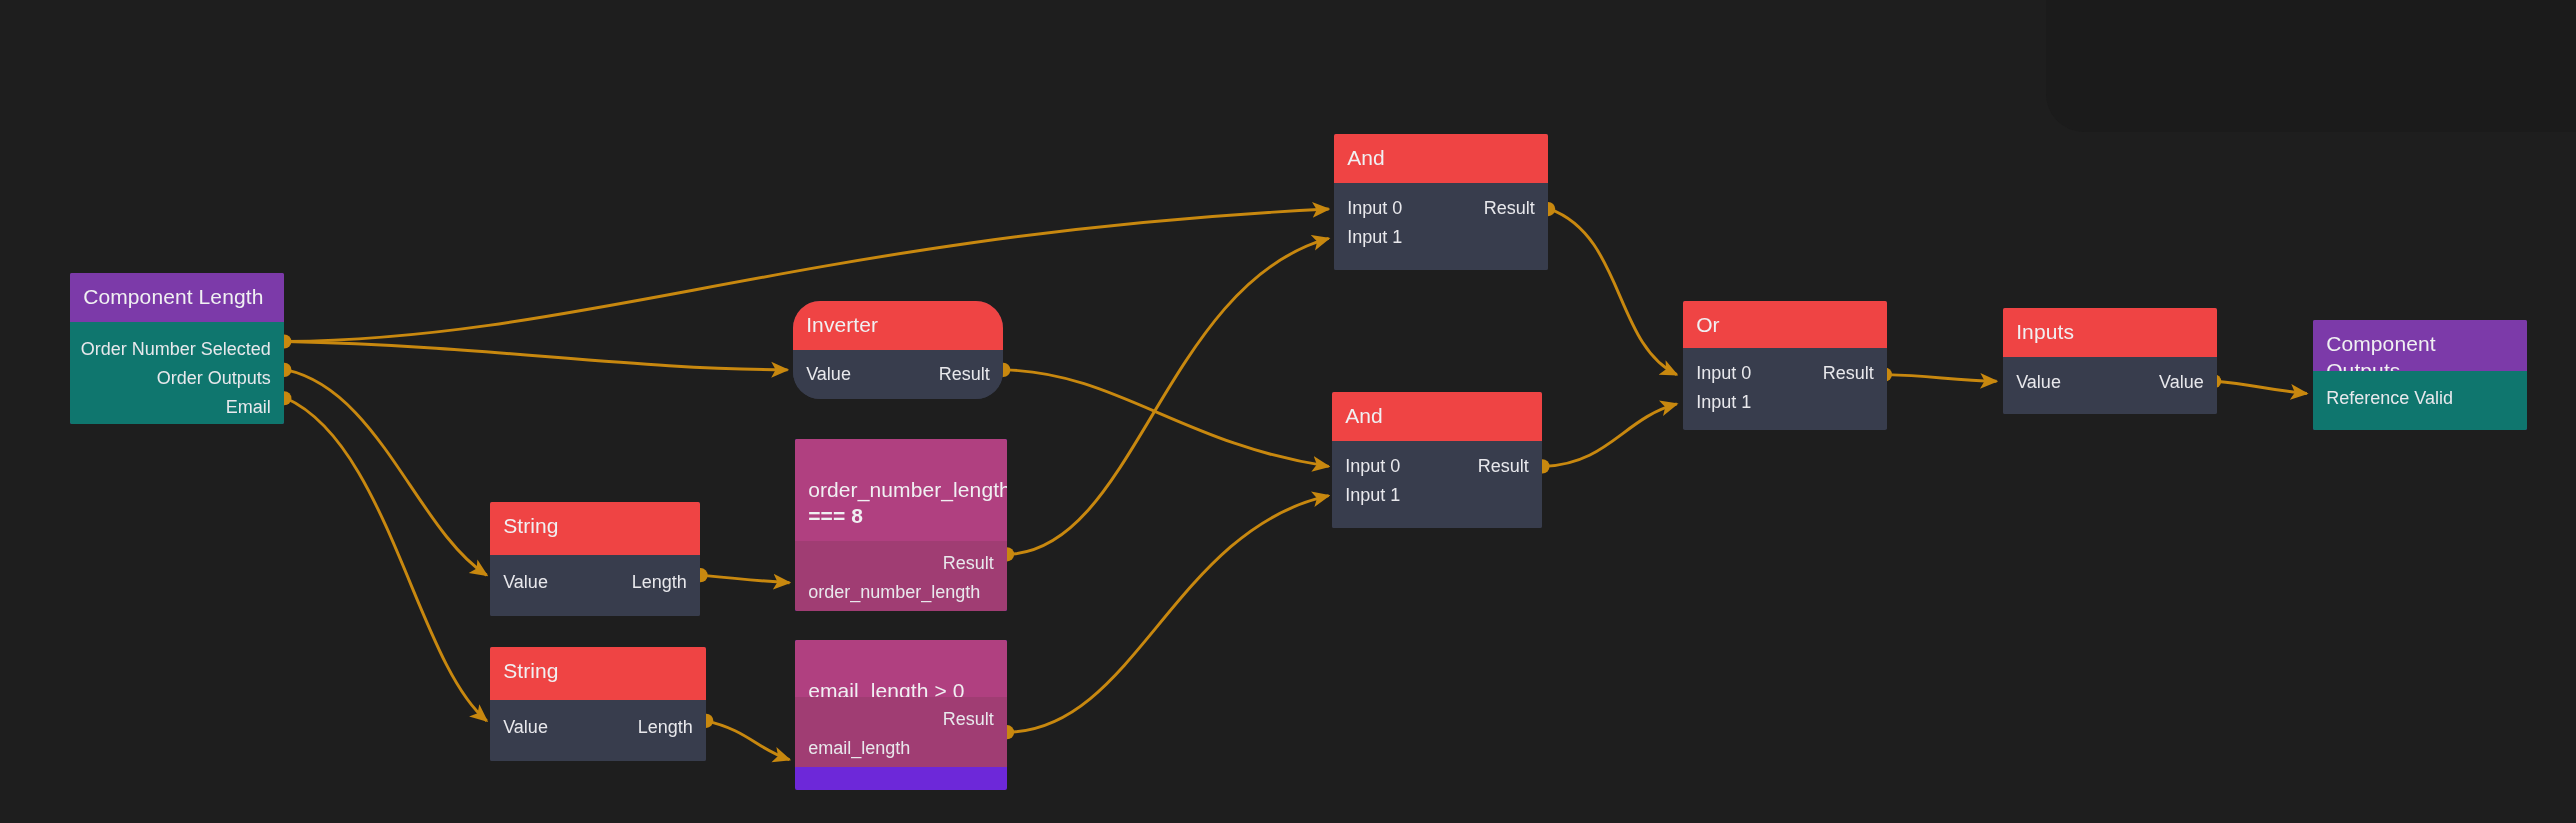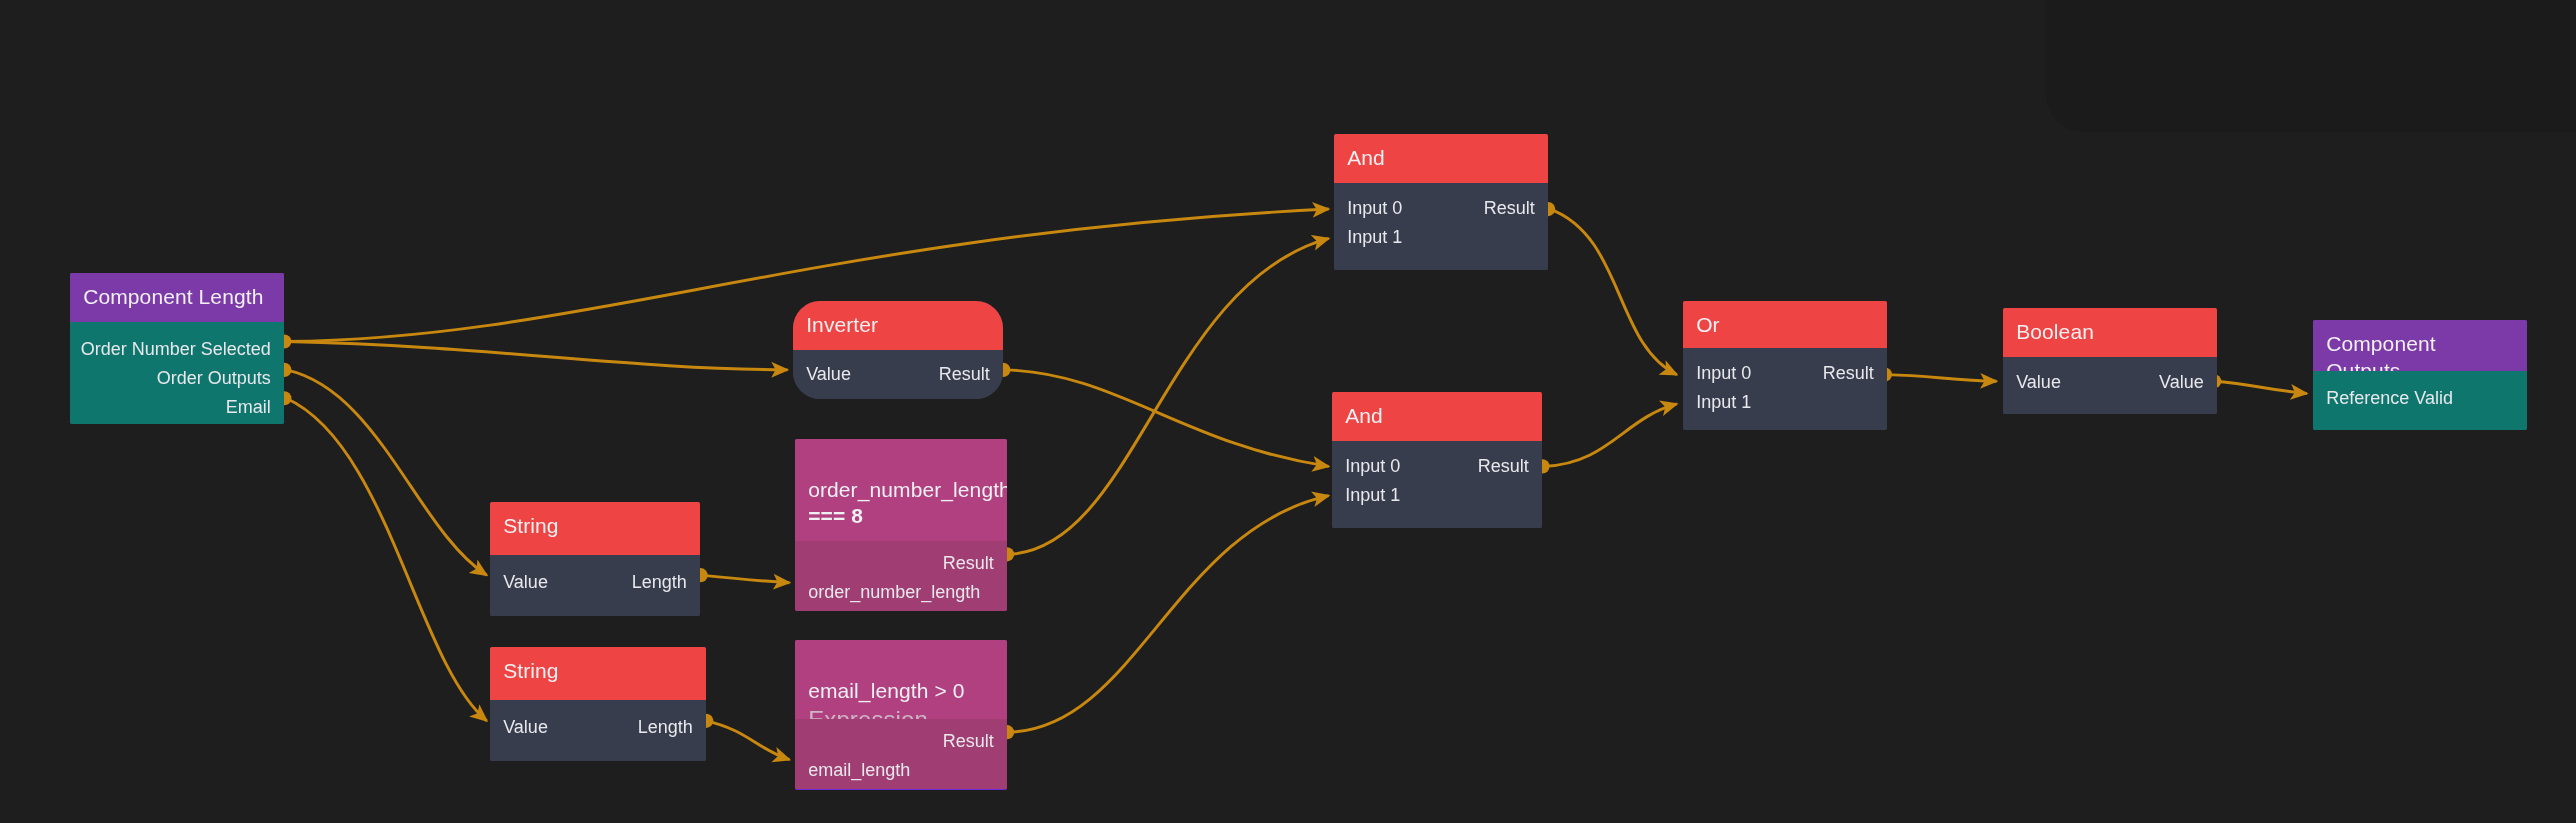--- a/index.html
+++ b/index.html
@@ -209,21 +209,21 @@
       <div class="port-row only-out">
         <span class="port-label-out">Result</span>
       </div>
       <div class="port-row only-in">
         <span class="port-label-in">order_number_length</span>
       </div>
     </div>
   </div>
 
   <div class="node magenta" style="left:795px; top:640px; width:212px; height:150px;">
-    <div class="hdr" style="height:79px;">
+    <div class="hdr" style="height:57px;">
       <span>email_length &gt; 0</span>
       <span class="subtitle">Expression</span>
     </div>
     <div class="body" style="height:70px; padding-top:7.6px;">
       <div class="port-row only-out">
         <span class="port-label-out">Result</span>
       </div>
       <div class="port-row only-in">
         <span class="port-label-in">email_length</span>
       </div>
@@ -263,21 +263,21 @@
         <span class="port-label-in">Input 0</span>
         <span class="port-label-out">Result</span>
       </div>
       <div class="port-row only-in">
         <span class="port-label-in">Input 1</span>
       </div>
     </div>
   </div>
 
   <div class="node dark" style="left:2003px; top:308px; width:214px; height:106px;">
-    <div class="hdr" style="height:49px;">Boolean</div>
+    <div class="hdr" style="height:49px;">Inputs</div>
     <div class="body" style="height:57px; padding-top:11.4px;">
       <div class="port-row">
         <span class="port-label-in">Value</span>
         <span class="port-label-out">Value</span>
       </div>
     </div>
   </div>
 
   <div class="node purple" style="left:2313px; top:320px; width:214px; height:110px;">
     <div class="hdr" style="height:51px;">Component Outputs</div>

